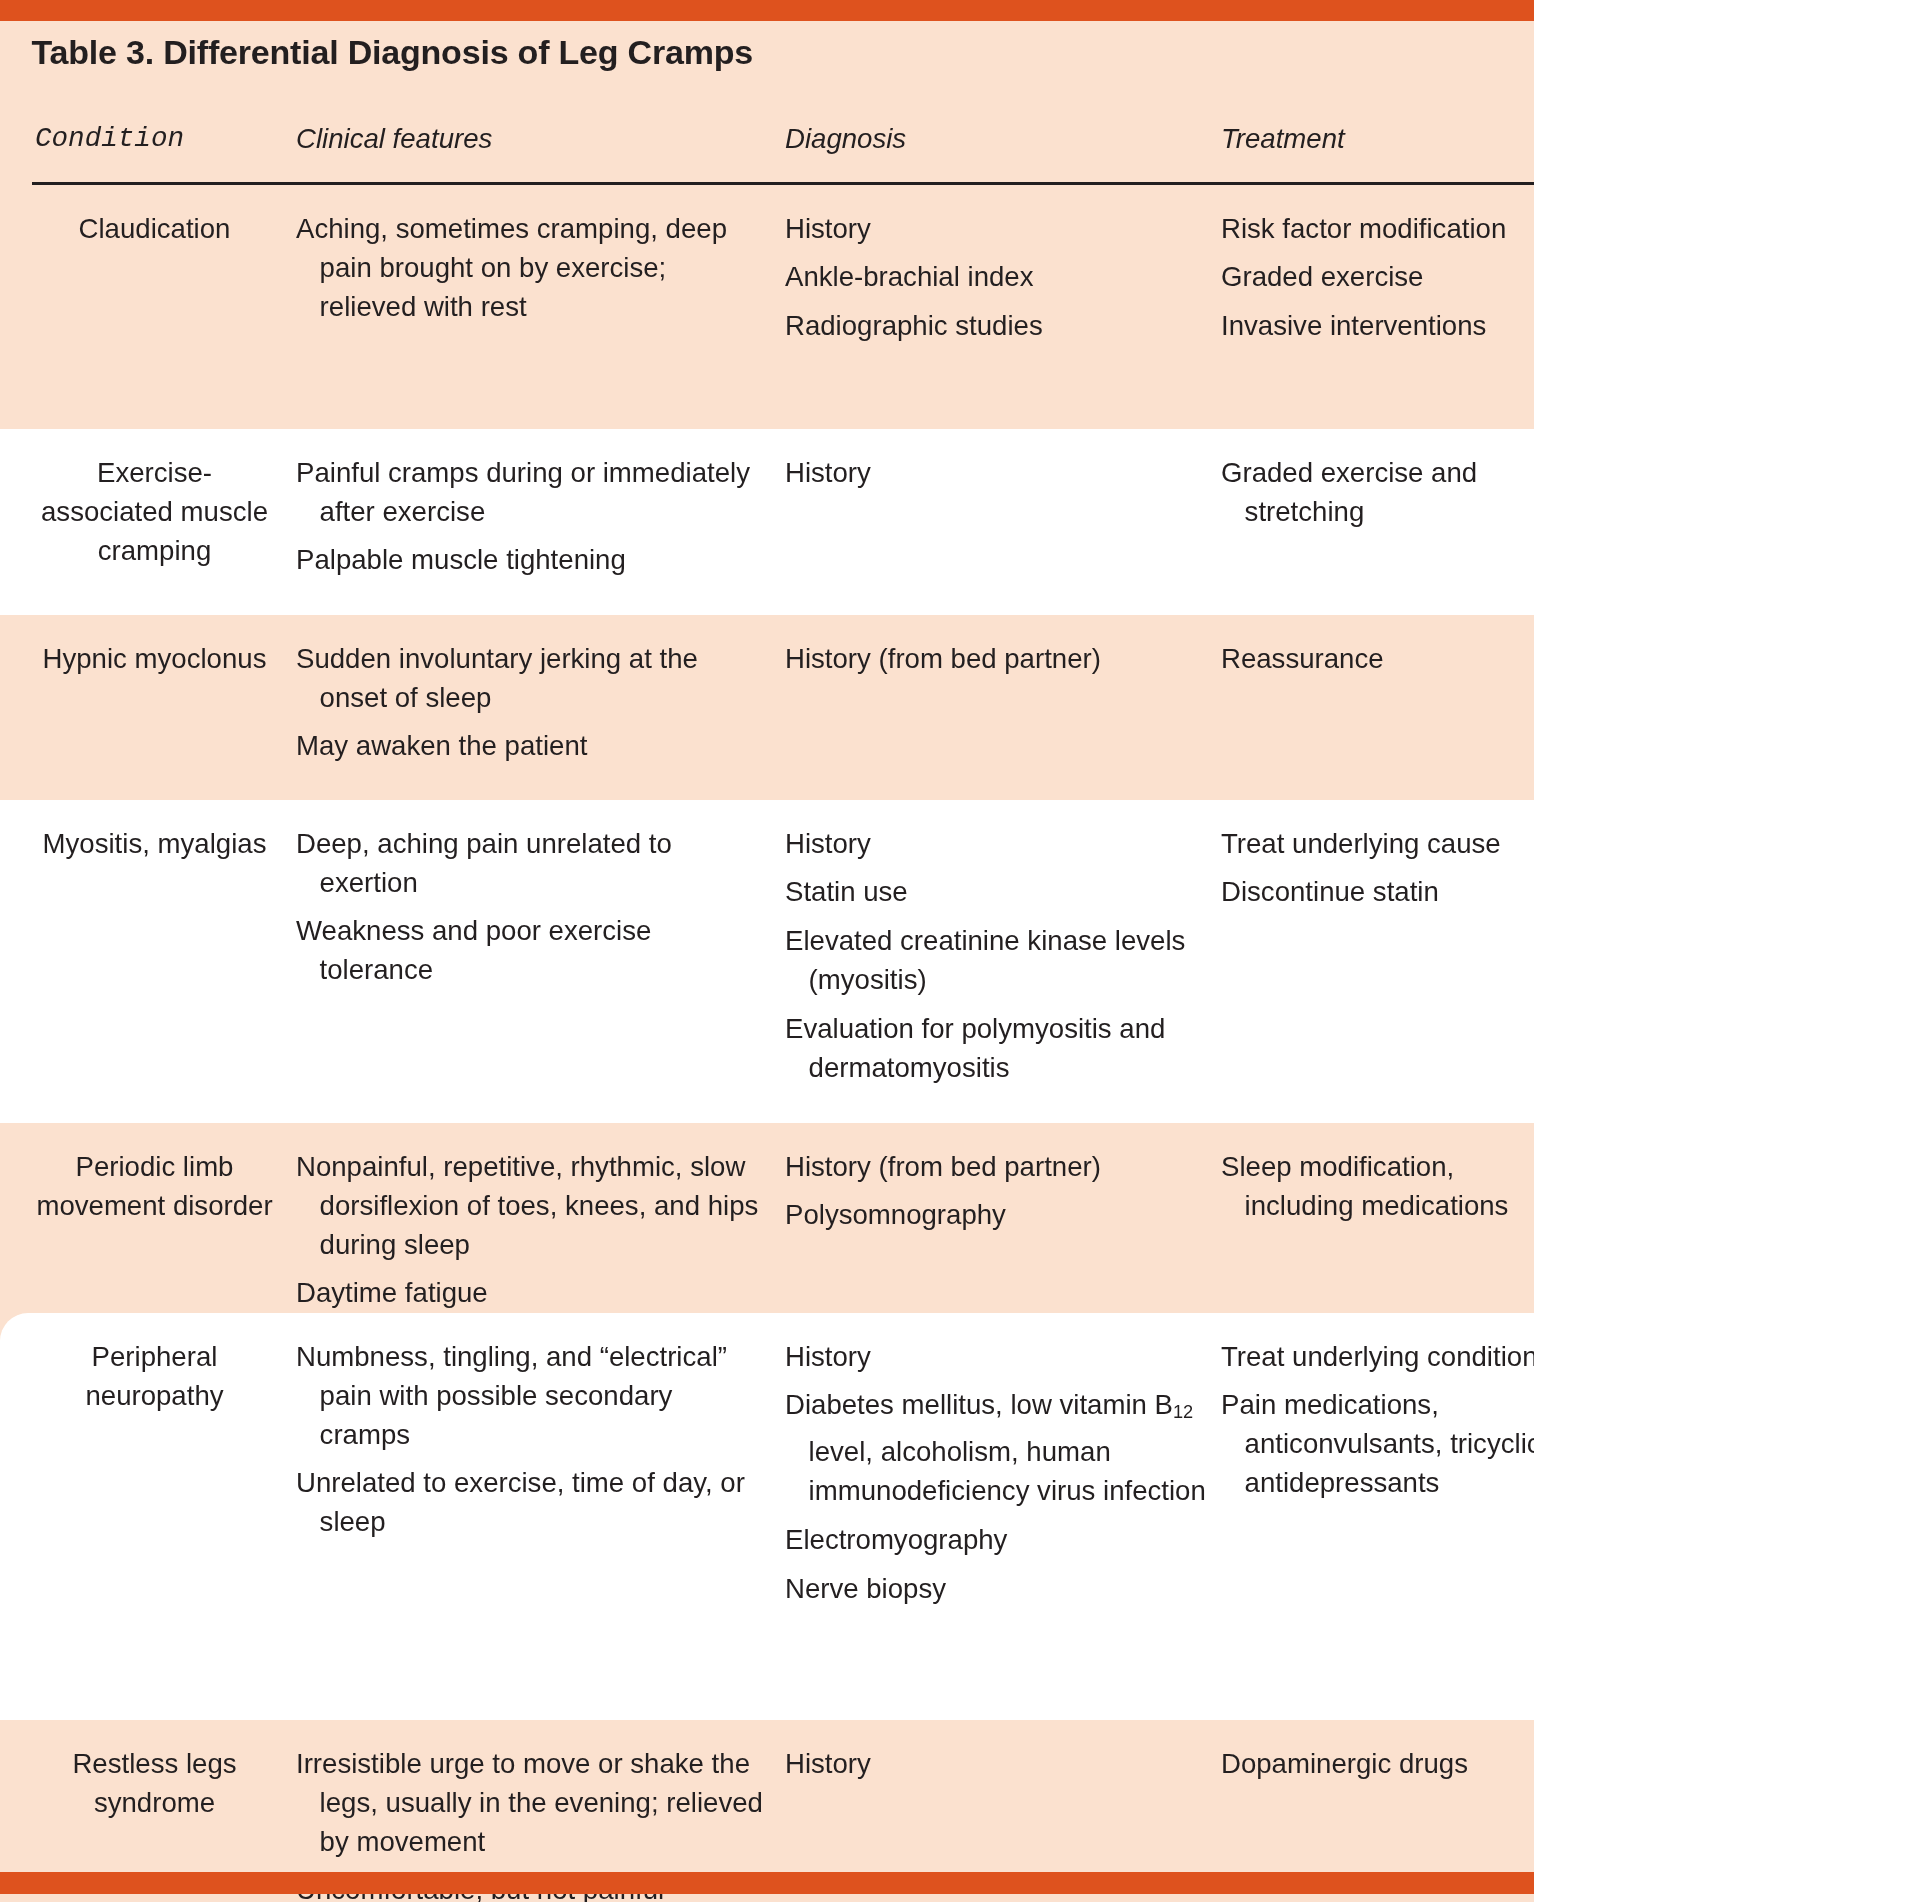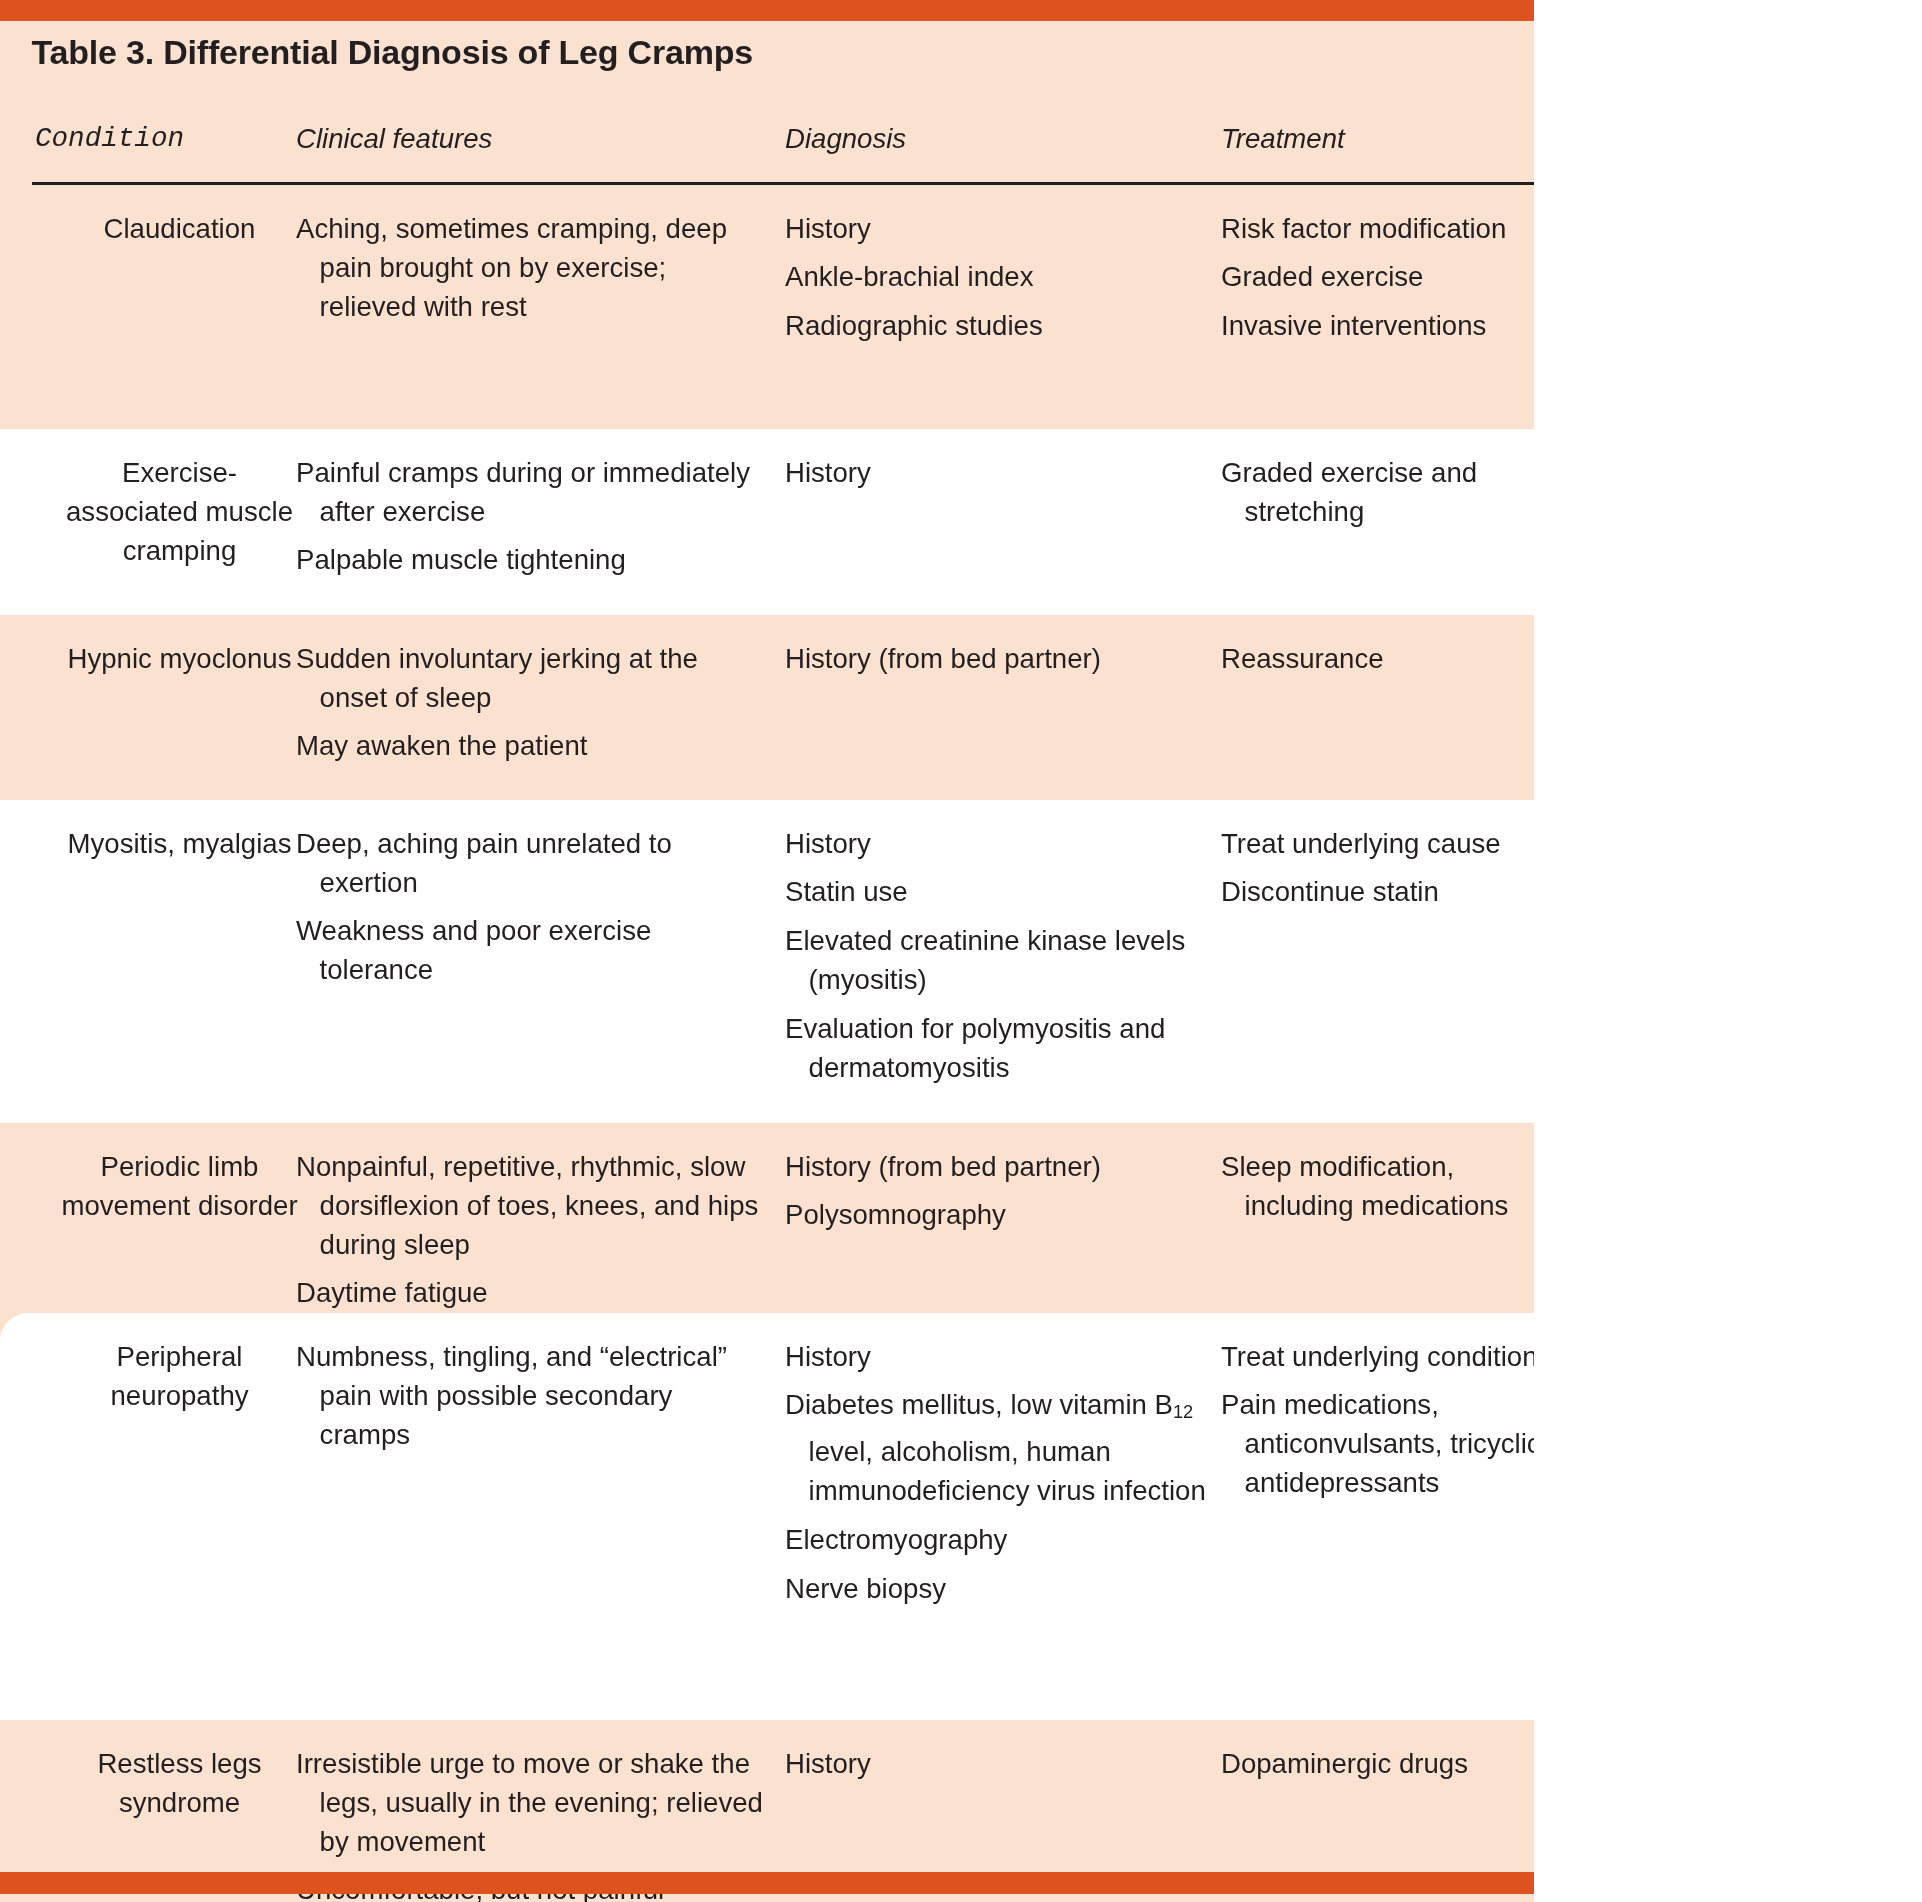--- a/index.html
+++ b/index.html
@@ -91,21 +91,21 @@
   .row.shaded { background: #FBE1CF; }
   .row.plain  { background: #ffffff; }
 
   .cell {
     position: absolute;
     top: 0;
     font-size: 27.6px;
     line-height: 39px;
     color: #231F20;
   }
-  .cell.c0 { left: 31.5px;   width: 246px; margin-left: 25px; }
+  .cell.c0 { left: 31.5px;   width: 246px; }
   .cell.c1 { left: 296px;  width: 473px; }
   .cell.c2 { left: 785px;  width: 424px; }
   .cell.c3 { left: 1221px; width: 325px; }
 
   .para {
     margin: 0 0 0 0;
     padding-left: 23.6px;
     text-indent: -23.6px;
   }
   .para + .para { margin-top: 9.9px; }
@@ -234,20 +234,21 @@
           </div>
         </div>
       </div>
       <div class="row plain" style="top: 1313px; height: 323px; border-radius: 28px;">
         <div style="position: absolute; left: 0px; top: 23.6px; width: 1923px;">
           <div class="cell c0">
             <div class="para">Peripheral neuropathy</div>
           </div>
           <div class="cell c1">
             <div class="para">Numbness, tingling, and “electrical” pain with possible secondary cramps</div>
+            <div class="para">Unrelated to exercise, time of day, or sleep</div>
           </div>
           <div class="cell c2">
             <div class="para">History</div>
             <div class="para">Diabetes mellitus, low vitamin B<sub>12</sub> level, alcoholism, human immunodeficiency virus infection</div>
             <div class="para">Electromyography</div>
             <div class="para">Nerve biopsy</div>
           </div>
           <div class="cell c3">
             <div class="para">Treat underlying condition</div>
             <div class="para">Pain medications, anticonvulsants, tricyclic antidepressants</div>

